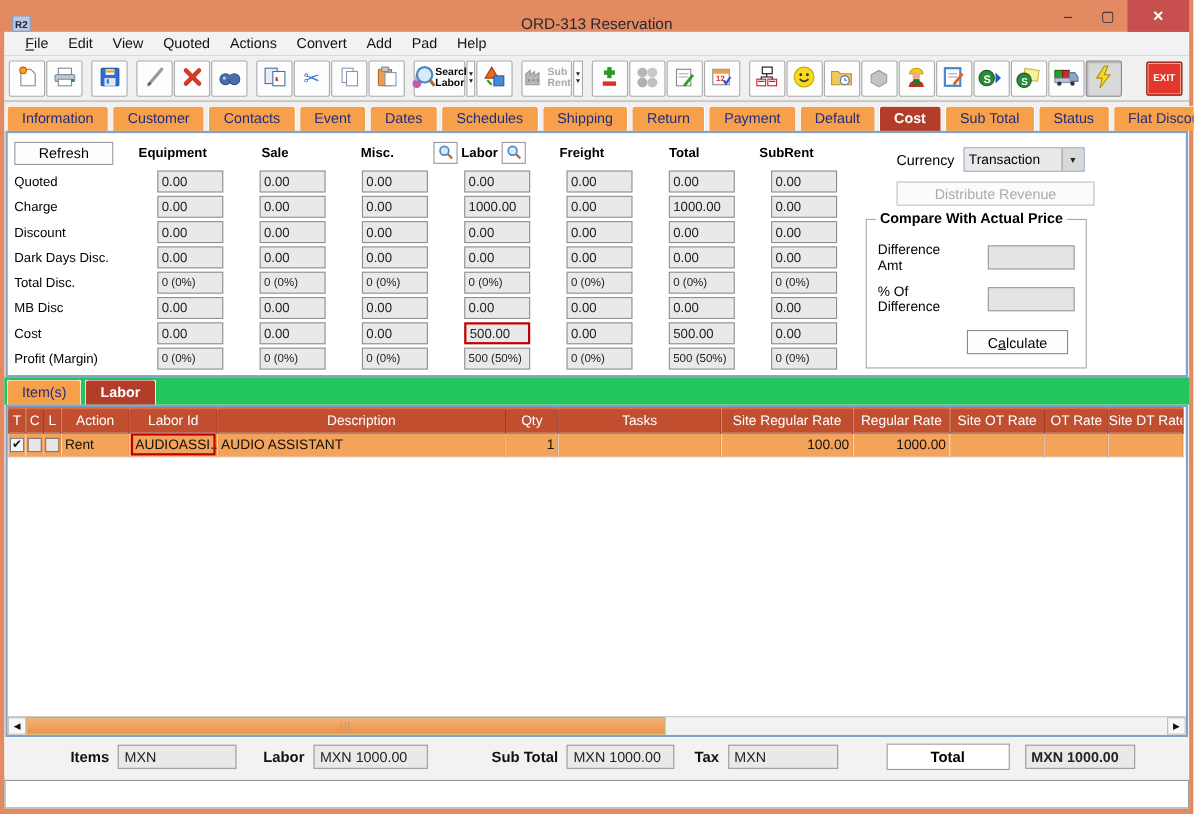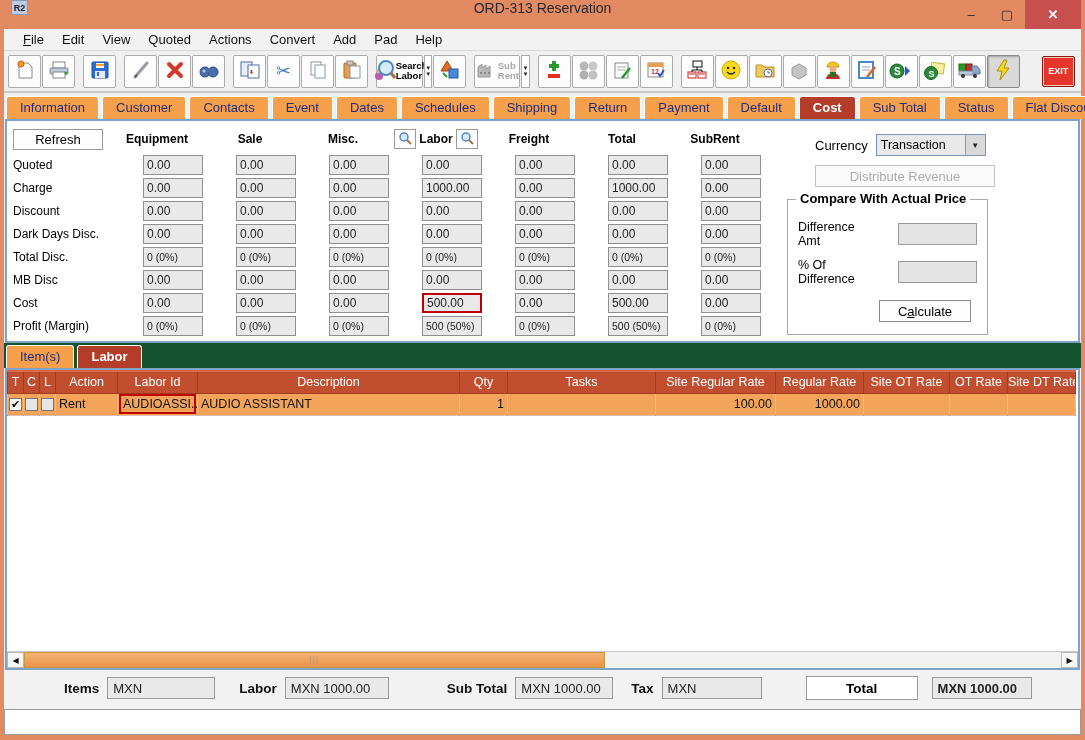--- a/index.html
+++ b/index.html
@@ -3,21 +3,21 @@
 <meta charset="utf-8">
 <style>
   * { box-sizing: border-box; margin: 0; padding: 0; }
   html,body { width:1085px; height:740px; overflow:hidden; }
   body { font-family: "Liberation Sans", sans-serif; font-size: 12px; background:#fff; }
 
   .window { width:1085px; height:740px; background:#E28B63; display:flex; flex-direction:column;
             padding:0 4px 5px 4px; }
 
   
-  .titlebar { height:29px; position:relative; display:flex; align-items:flex-start; flex:0 0 auto; }
+  .titlebar { height:29px; position:relative; display:flex; align-items:flex-end; flex:0 0 auto; }
   .app-icon { width:17px; height:15px; background:#BCC9DF; border:1px solid #8898B8; margin-left:7px;
               font-size:9px; color:#223; display:flex; align-items:center; justify-content:center; font-weight:bold;}
   .title-text { position:absolute; left:0; right:0; text-align:center; font-size:14px; color:#27272F; }
   .win-controls { margin-left:auto; display:flex; height:100%; align-items:stretch; }
   .win-btn { width:36px; display:flex; align-items:center; justify-content:center; color:#27272F; font-size:13px; cursor:default;}
   .win-btn.close { width:56px; background:#C7504E; color:#fff; font-weight:bold; }
 
   
   .menubar { height:22px; background:#F2F2F2; display:flex; align-items:center; padding-left:10px;
              border-bottom:1px solid #D8D8D8; flex:0 0 auto;}
@@ -38,21 +38,21 @@
   .tb.pressed { background:#D9D9D9; border:1px solid #8A8A8A; box-shadow:inset 1px 1px 2px rgba(0,0,0,.25); }
   .tb.exit { background:#E3372B; border:1px solid #8A1A10; color:#fff; font-size:9px; font-weight:bold;
              width:31px; height:31px; box-shadow:inset 0 0 0 1px #F8C8B8; }
   .glyph-scissors { color:#3A7AC8; font-size:18px; }
 
   
   .tabrow { height:26px; display:flex; align-items:flex-end; padding:3px 2px 0 2px; background:#F0F0F0; flex:0 0 auto;}
   .tab { background:#F7A04C; color:#222C7A; font-size:13px; padding:3px 13px 4px 13px; margin-right:3px;
          border:1px solid #fff; border-bottom:none; border-radius:3px 3px 0 0; white-space:nowrap;}
   .tab.active { background:#B33D29; color:#fff; font-weight:bold; }
-  .subtabrow { height:25px; display:flex; align-items:flex-end; padding:2px 2px 0 2px; background:#14532d; flex:0 0 auto;}
+  .subtabrow { height:25px; display:flex; align-items:flex-end; padding:2px 2px 0 2px; background:#22c55e; flex:0 0 auto;}
 
   
   .cost-panel { flex:0 0 212px; background:#fff; border:2px solid #7EA2C8; margin:0 1px; display:flex; padding:5px 6px;}
   .cost-grid { display:grid; grid-template-columns:97px repeat(7, 92px); column-gap:1px; row-gap:3px;
                align-content:start; }
   .refresh-btn { width:90px; height:21px; background:#FDFDFD; border:1px solid #9A9A9A; font-size:13px;
                  display:flex; align-items:center; justify-content:center; align-self:center;}
   .col-head { font-weight:bold; font-size:12px; display:flex; align-items:center; justify-content:center; height:26px;}
   .mag-btn { width:22px; height:20px; background:#FDFDFD; border:1px solid #9A9A9A; display:flex;
              align-items:center; justify-content:center; margin:0 3px; flex:0 0 auto;}

